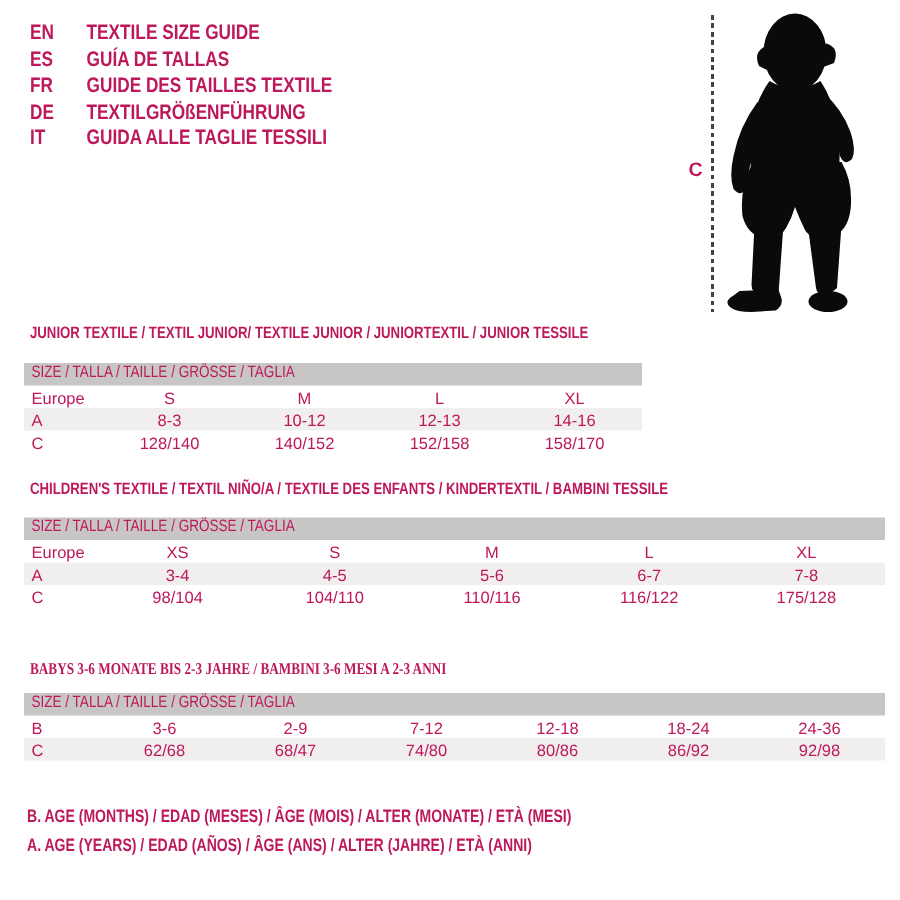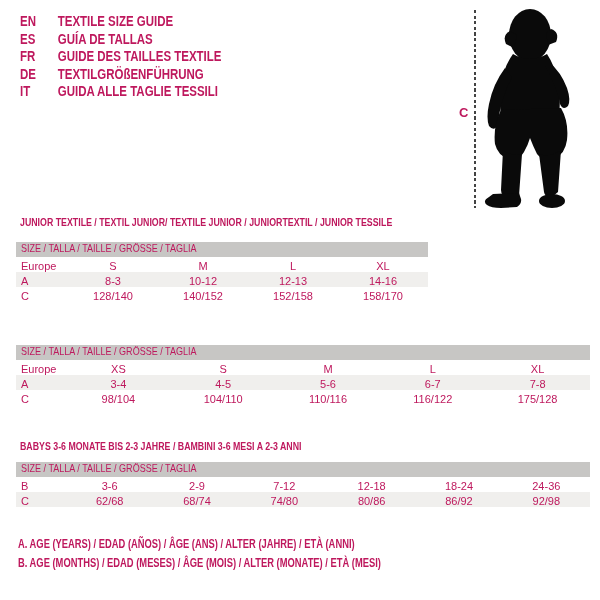--- a/index.html
+++ b/index.html
@@ -75,21 +75,21 @@
   .t1 .lbl { width: 52px; }
   .t2 .lbl, .t3 .lbl { width: 50px; }
   .cell { flex: 1 1 0; text-align: center; }
   .stripe { background: #f0efed; }
 
   .t1-title { top: 216px; }
   .t1 { top: 242px; width: 412px; }
   .t2-title { top: 320px; }
   .t2 { top: 345px; width: 574px; }
   .t3-title-1 { top: 424px; }
-  .t3-title-2 { top: 440px; }
+  .t3-title-2 { top: 440px; font-family: Liberation Serif, serif; }
   .t3 { top: 462px; width: 574px; }
 
   
   .legend { position: absolute; left: 18px; top: 537px; }
   .legend-item {
     height: 19px;
     font-size: 12px; font-weight: bold;
     white-space: nowrap;
   }
   .legend-item > span {
@@ -174,20 +174,23 @@
     </div>
     <div class="trow">
       <span class="lbl">C</span>
       <span class="cell">128/140</span>
       <span class="cell">140/152</span>
       <span class="cell">152/158</span>
       <span class="cell">158/170</span>
     </div>
   </div>
 
+  <div class="tbl-title t2-title">
+    <span>CHILDREN'S TEXTILE / TEXTIL NIÑO/A / TEXTILE DES ENFANTS / KINDERTEXTIL / BAMBINI TESSILE</span>
+  </div>
   <div class="tbl t2">
     <div class="tbl-hdr">
       <span>SIZE / TALLA / TAILLE / GRÖSSE / TAGLIA</span>
     </div>
     <div class="trow">
       <span class="lbl">Europe</span>
       <span class="cell">XS</span>
       <span class="cell">S</span>
       <span class="cell">M</span>
       <span class="cell">L</span>
@@ -223,30 +226,30 @@
       <span class="cell">3-6</span>
       <span class="cell">2-9</span>
       <span class="cell">7-12</span>
       <span class="cell">12-18</span>
       <span class="cell">18-24</span>
       <span class="cell">24-36</span>
     </div>
     <div class="trow stripe">
       <span class="lbl">C</span>
       <span class="cell">62/68</span>
-      <span class="cell">68/74</span>
+      <span class="cell">68/47</span>
       <span class="cell">74/80</span>
       <span class="cell">80/86</span>
       <span class="cell">86/92</span>
       <span class="cell">92/98</span>
     </div>
   </div>
 
   <div class="legend">
     <div class="legend-item">
+      <span>B. AGE (MONTHS) / EDAD (MESES) / ÂGE (MOIS) / ALTER (MONATE) / ETÀ (MESI)</span>
+    </div>
+    <div class="legend-item">
       <span>A. AGE (YEARS) / EDAD (AÑOS) / ÂGE (ANS) / ALTER (JAHRE) / ETÀ (ANNI)</span>
     </div>
-    <div class="legend-item">
-      <span>B. AGE (MONTHS) / EDAD (MESES) / ÂGE (MOIS) / ALTER (MONATE) / ETÀ (MESI)</span>
-    </div>
   </div>
 
 </div>
 
 </body></html>

